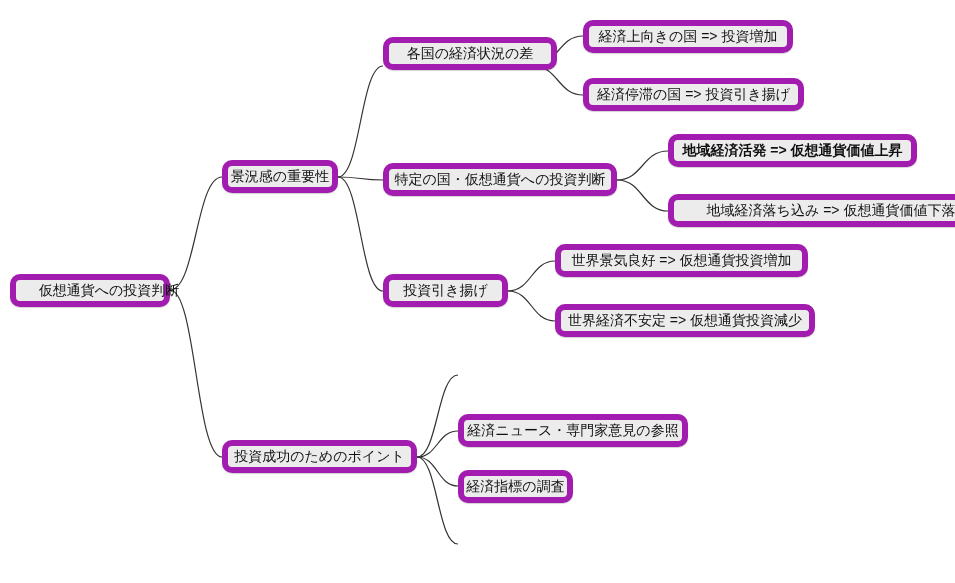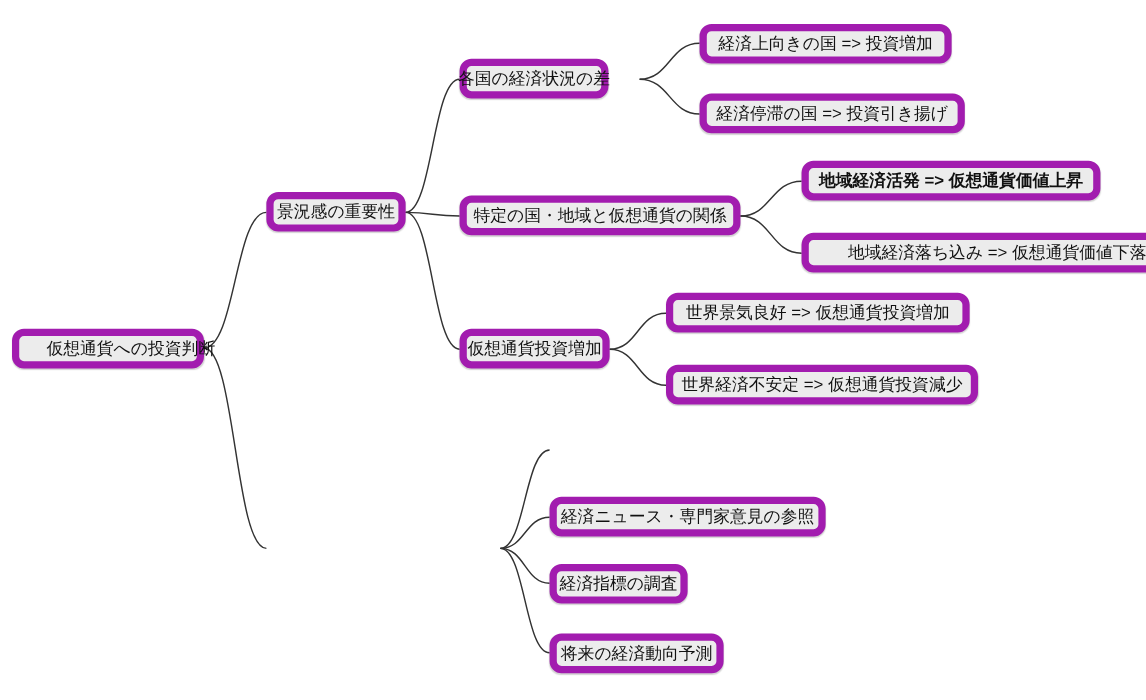--- a/index.html
+++ b/index.html
@@ -58,39 +58,39 @@
     <path class="edge" d="M417,457 C437.5,457 437.5,375 458,375"></path>
     <path class="edge" d="M417,457 C437.5,457 437.5,431 458,431"></path>
     <path class="edge" d="M417,457 C437.5,457 437.5,486 458,486"></path>
     <path class="edge" d="M417,457 C437.5,457 437.5,544 458,544"></path>
   </svg>
 
   <div class="node" style="left:10px;  top:274px; width:160px;padding-left:48px;">仮想通貨への投資判断</div>
 
   <div class="node" style="left:222px; top:160px; width:116px;">景況感の重要性</div>
 
-  <div class="node" style="left:383px; top:49px; width:124px;">各国の経済状況の差</div>
+  <div class="node" style="left:383px; top:37px; width:174px;">各国の経済状況の差</div>
 
   <div class="node" style="left:583px; top:20px; width:210px;">経済上向きの国 =&gt; 投資増加</div>
 
   <div class="node" style="left:583px; top:78px; width:221px;">経済停滞の国 =&gt; 投資引き揚げ</div>
 
-  <div class="node" style="left:383px; top:163px; width:234px;">特定の国・地域と仮想通貨の関係</div>
+  <div class="node" style="left:383px; top:163px; width:234px;">特定の国・仮想通貨への投資判断</div>
 
   <div class="node" style="left:668px; top:134px; width:249px;font-weight:bold;">地域経済活発 =&gt; 仮想通貨価値上昇</div>
 
   <div class="node" style="left:668px; top:194px; width:326px;">地域経済落ち込み =&gt; 仮想通貨価値下落</div>
 
-  <div class="node" style="left:383px; top:274px; width:125px;">仮想通貨投資増加</div>
+  <div class="node" style="left:383px; top:274px; width:125px;">投資引き揚げ</div>
 
   <div class="node" style="left:555px; top:244px; width:253px;">世界景気良好 =&gt; 仮想通貨投資増加</div>
 
   <div class="node" style="left:555px; top:304px; width:260px;">世界経済不安定 =&gt; 仮想通貨投資減少</div>
 
+  <div class="node" style="left:222px; top:440px; width:195px;">投資成功のためのポイント</div>
 
 
   <div class="node" style="left:458px; top:414px; width:230px;">経済ニュース・専門家意見の参照</div>
 
   <div class="node" style="left:458px; top:470px; width:115px;">経済指標の調査</div>
 
-  <div class="node" style="left:458px; top:528px; width:145px;">将来の経済動向予測</div>
 
 </div>
 
 </body></html>

